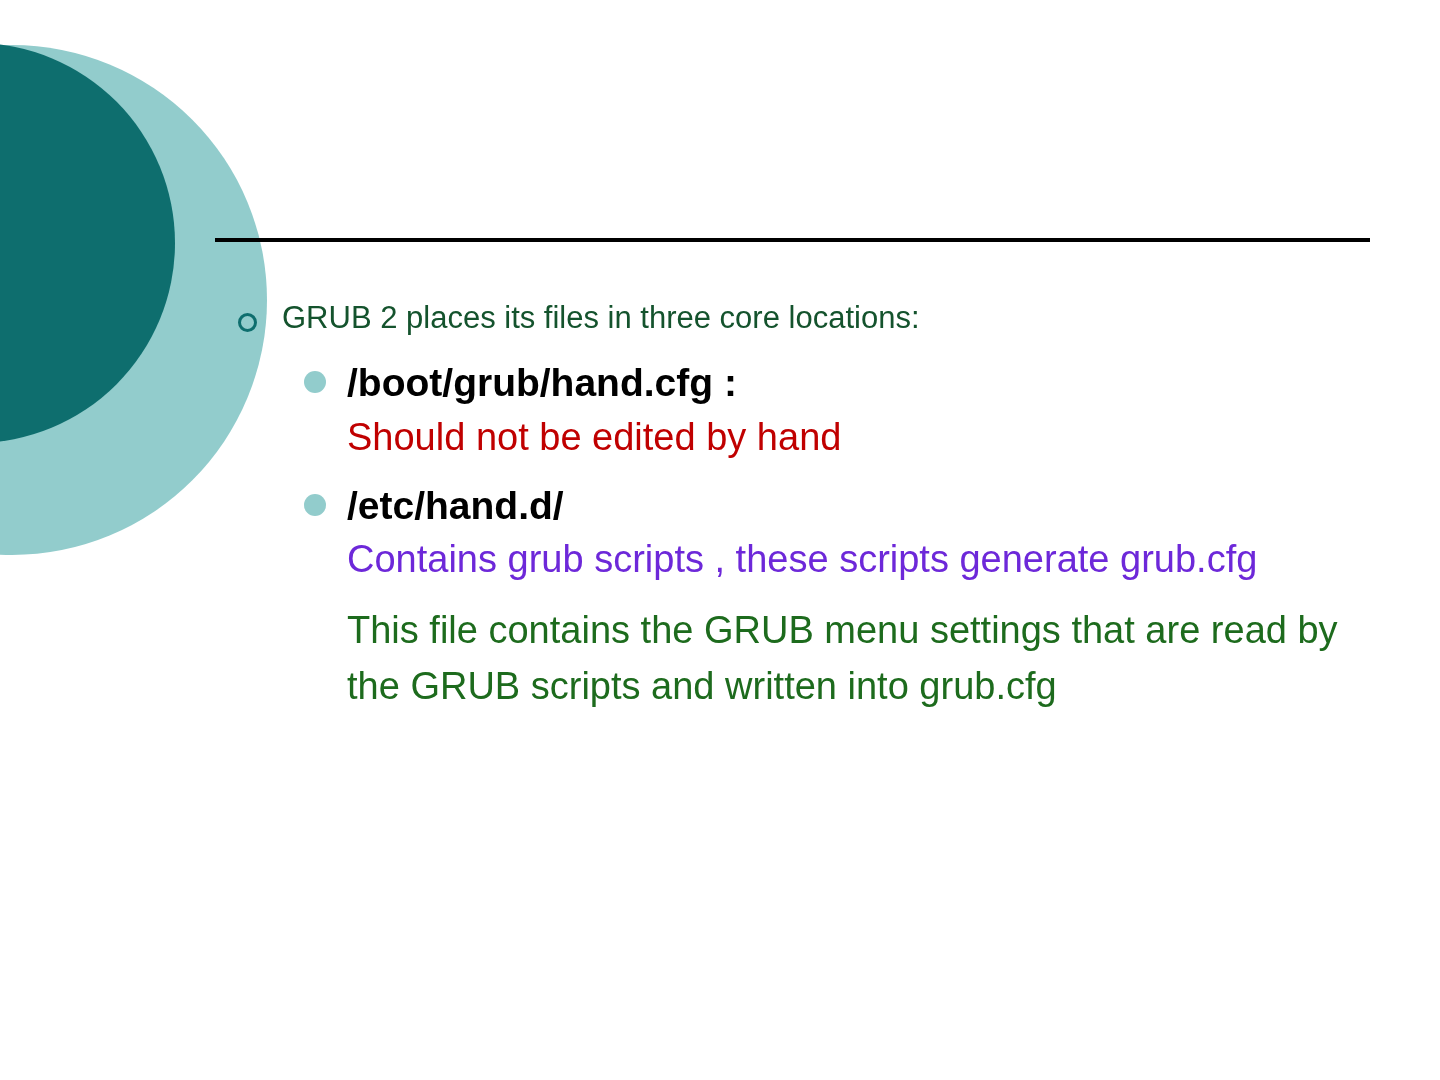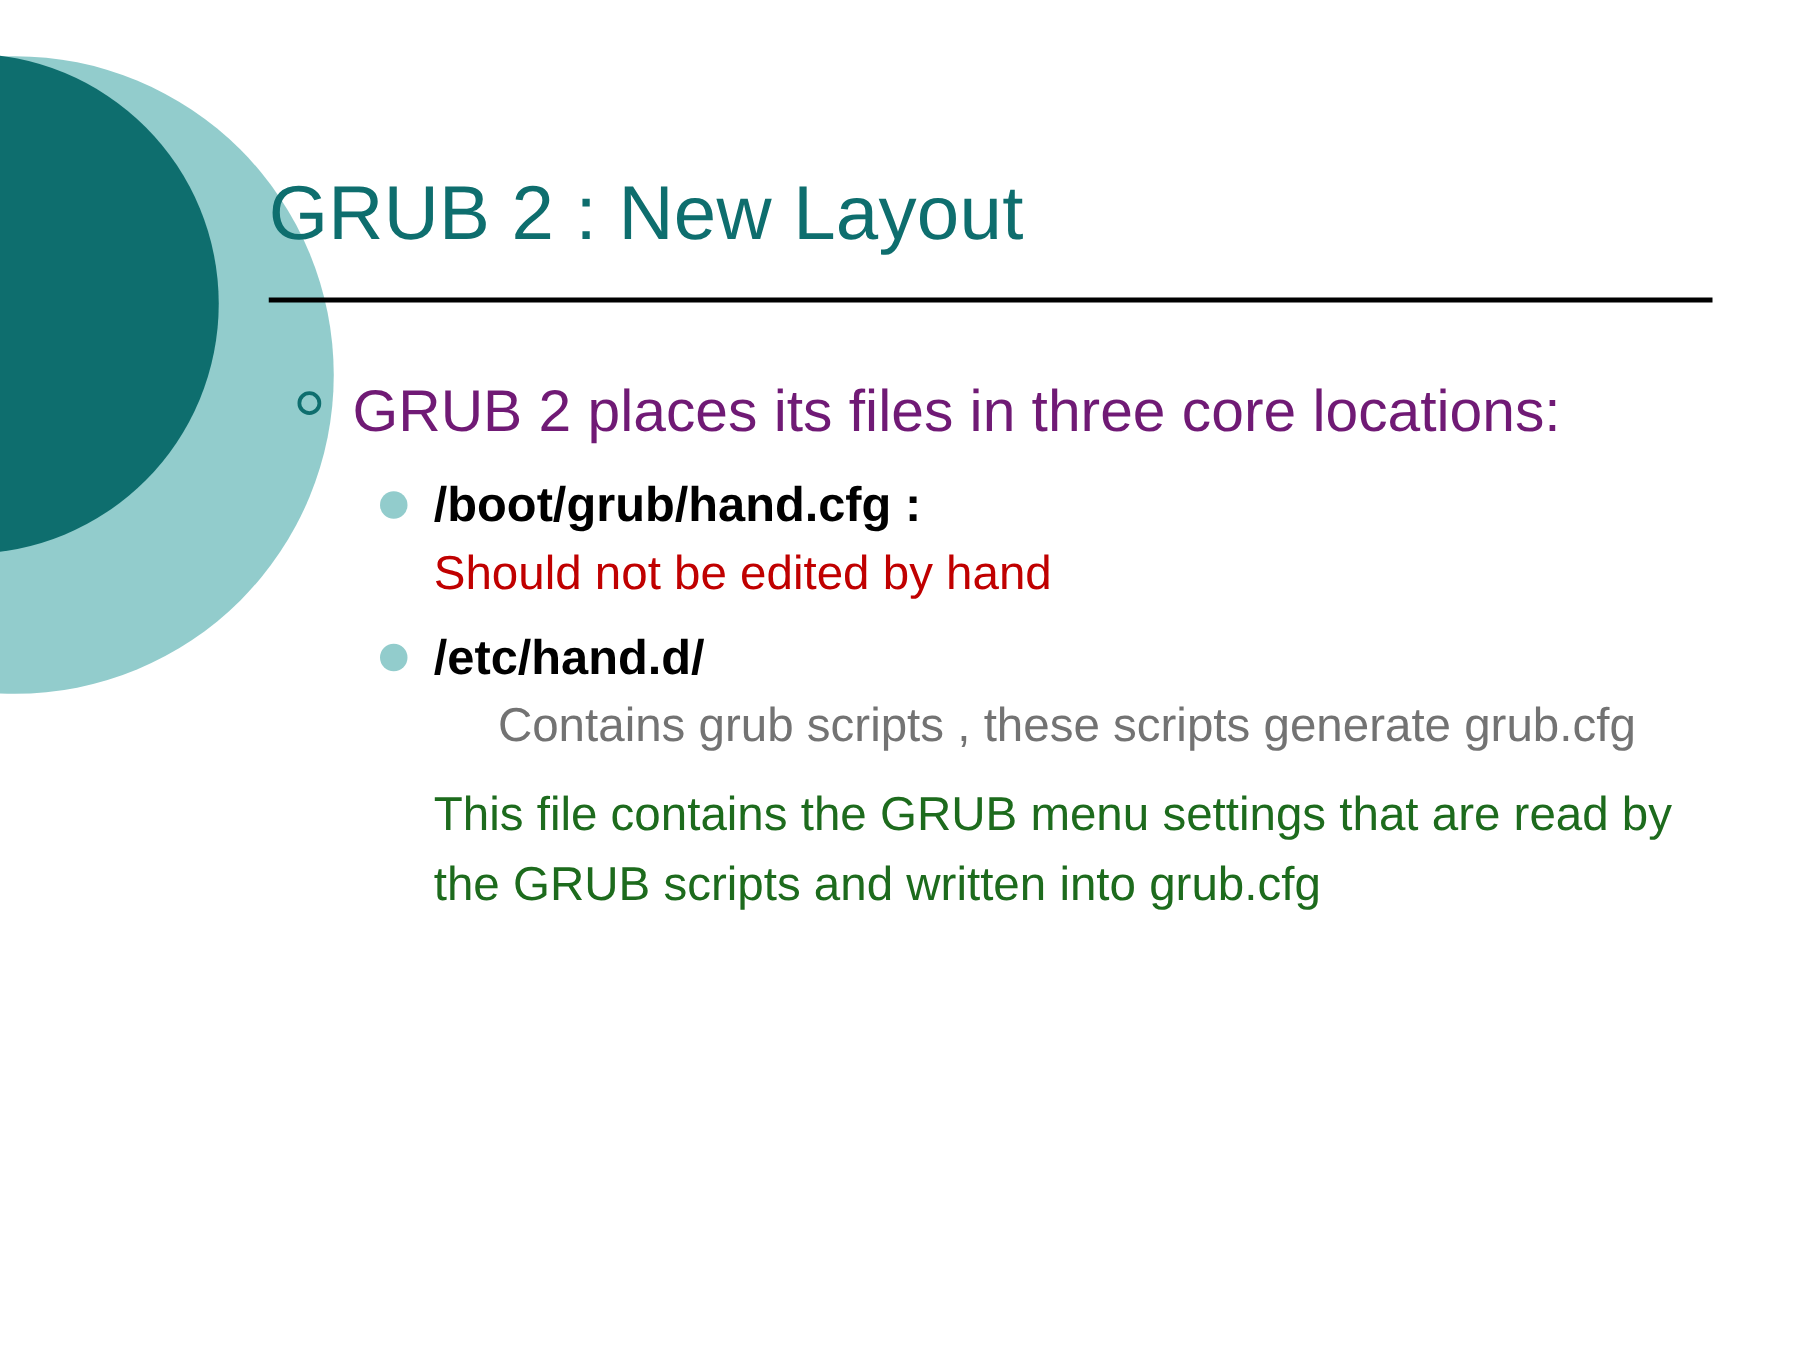--- a/index.html
+++ b/index.html
@@ -66,24 +66,24 @@
   
   .l1 {
     position: relative;
     padding-left: 282px;
     padding-right: 110px;
     min-height: 10px;
   }
 
   .l1-text {
     font-family: "Liberation Sans", sans-serif;
-    font-size: 47px;
+    font-size: 31px;
     font-weight: 400;
     line-height: 1.37;
-    color: #701a75;
+    color: #14532d;
   }
 
   .bullet-hollow {
     position: absolute;
     left: 238px;
     top: 16px;
     width: 19px;
     height: 19px;
     border: 3px solid #0E6E6E;
     border-radius: 50%;
@@ -119,39 +119,36 @@
   .l2-desc {
     padding-left: 347px;
     padding-right: 80px;
     font-family: "Liberation Sans", sans-serif;
     font-size: 38px;
     font-weight: 400;
     line-height: 1.48;
   }
 
   .c-red   { color: #C00000; }
-  .c-blue  { color: #737373; text-align: center; }
+  .c-blue  { color: #6d28d9; }
   .c-green { color: #1D6B1D; }
 
   .sp-sm { height: 14px; }
   .sp-md { height: 18px; }
 </style>
 </head>
 <body>
 
 <div id="slide">
 
   <svg class="deco-layer" viewBox="0 0 1440 1080" xmlns="http://www.w3.org/2000/svg">
     <circle cx="12" cy="300" r="255" fill="#92CCCC"></circle>
     <circle cx="-25" cy="243" r="200" fill="#0E6E6E"></circle>
   </svg>
 
-  <div class="title-wrap">
-    <div class="slide-title">GRUB 2 : New Layout</div>
-  </div>
   <div class="title-rule"></div>
 
   <div class="body-wrap">
 
     <div class="l1">
       <span class="bullet-hollow"></span>
       <div class="l1-text">GRUB 2 places its files in three core locations:</div>
     </div>
 
     <div class="sp-md"></div>

